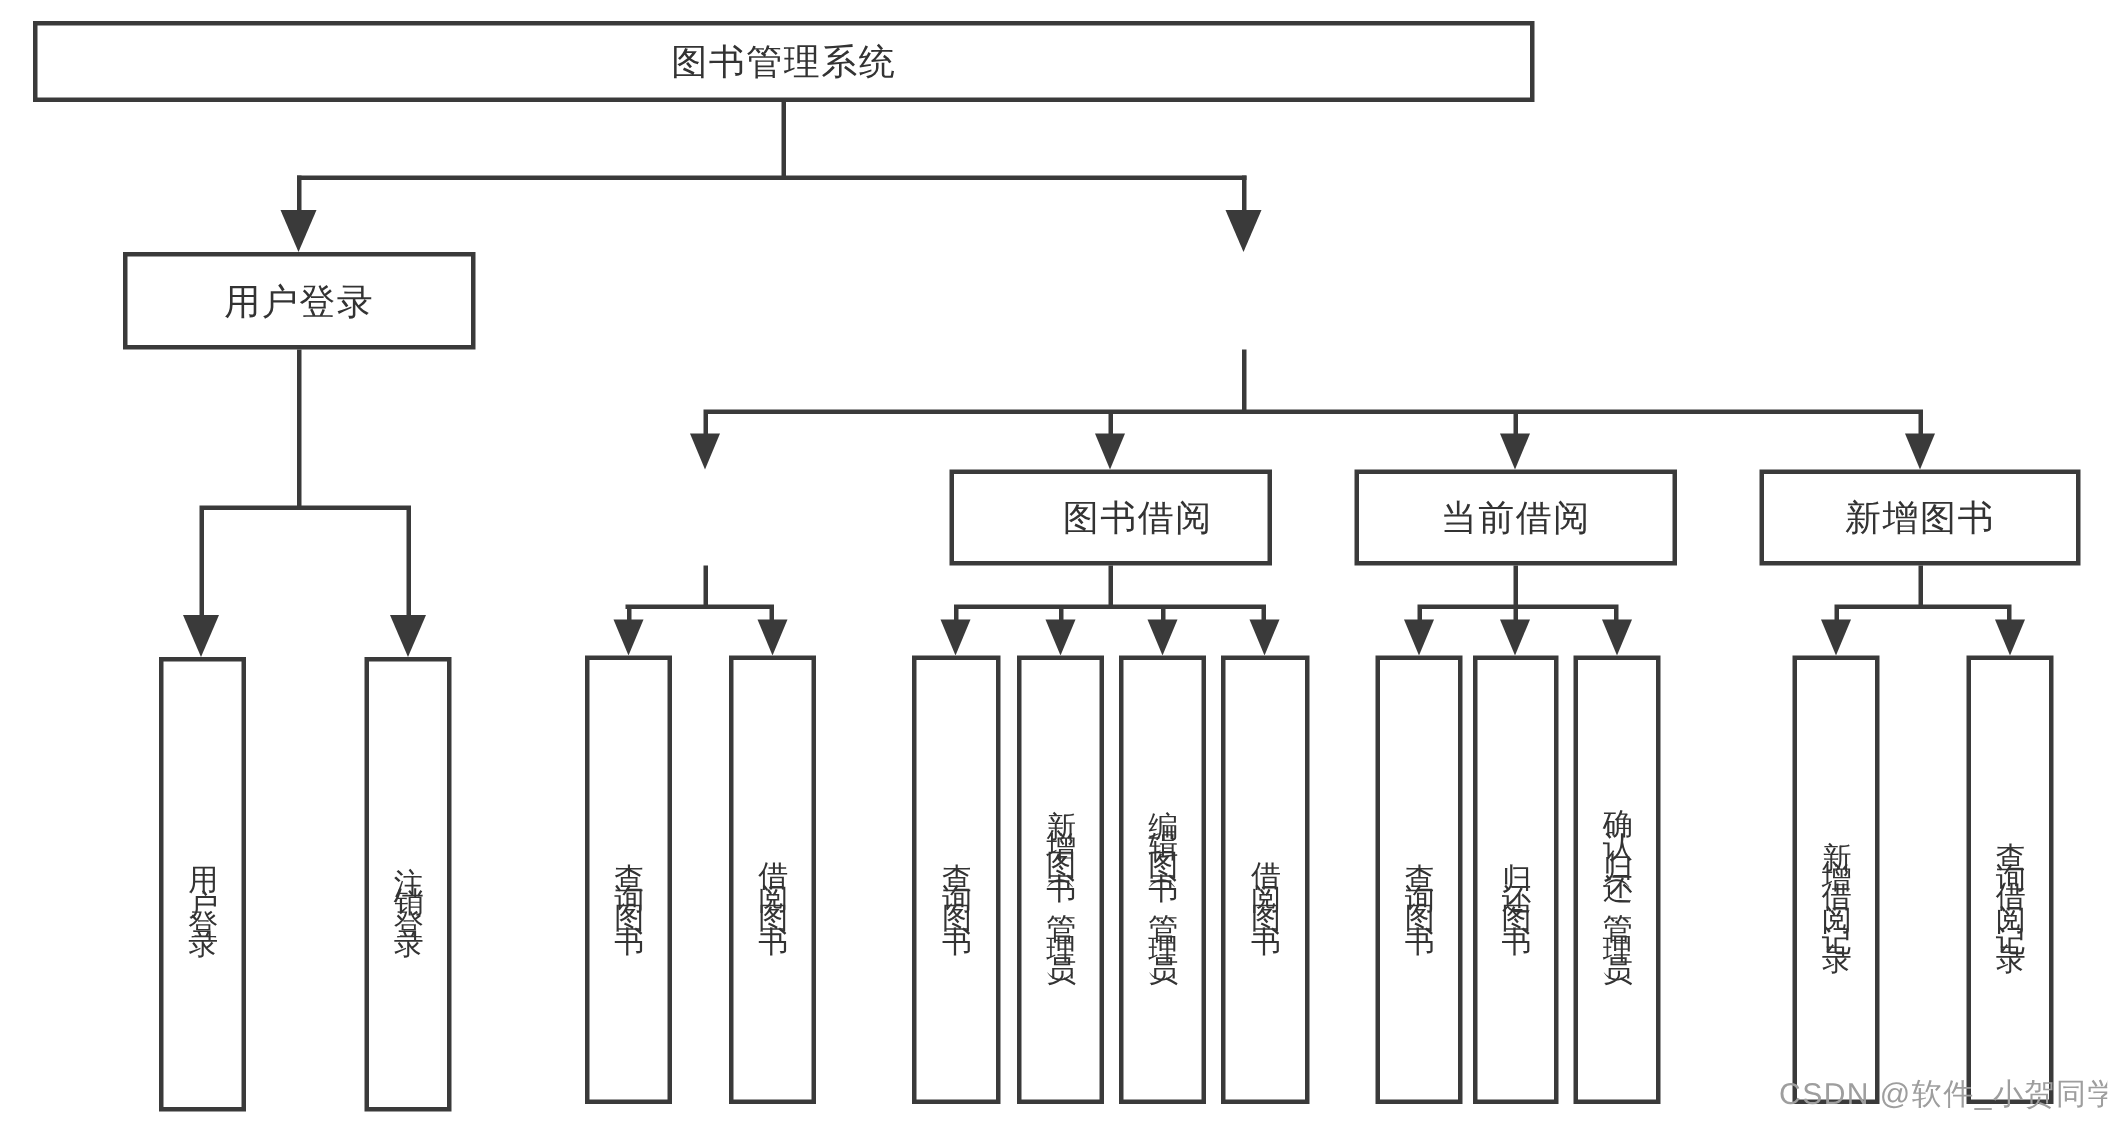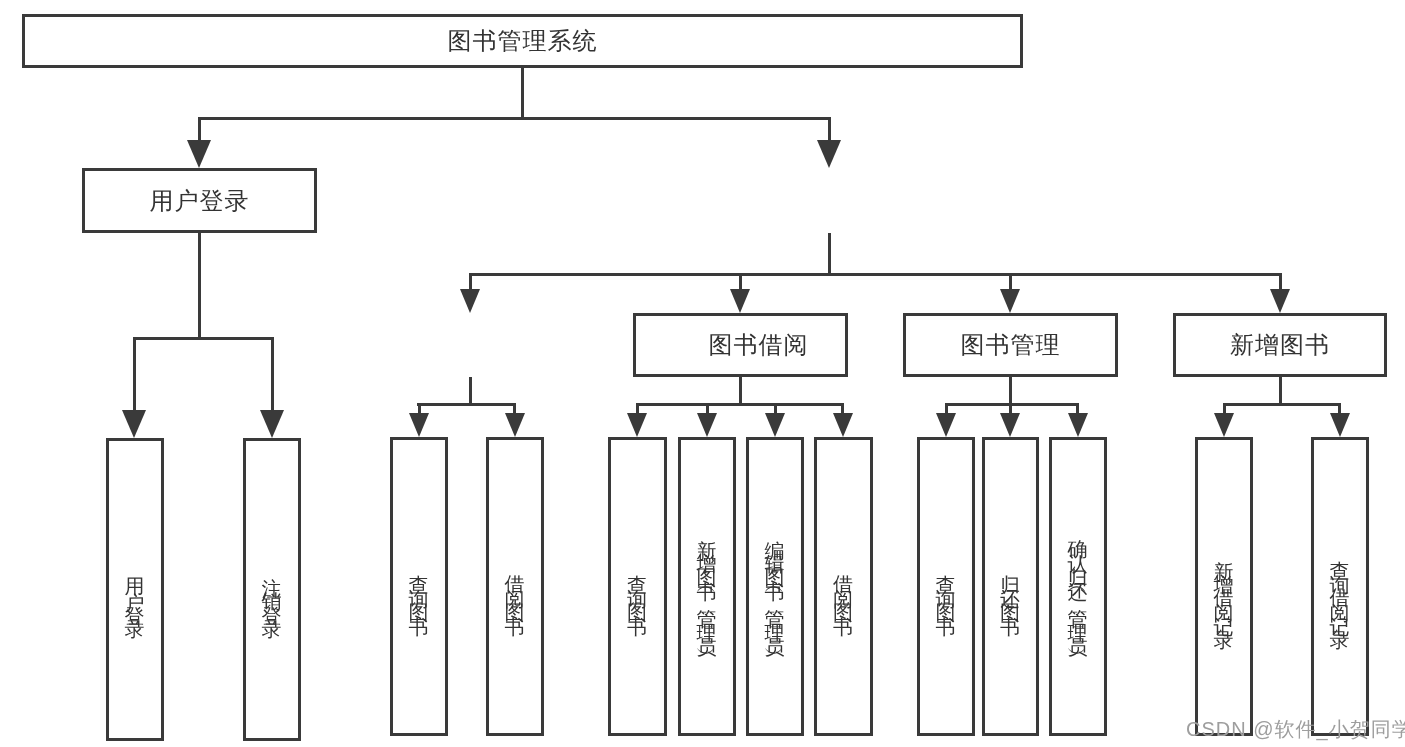--- a/index.html
+++ b/index.html
@@ -83,21 +83,21 @@
   <div class="line" style="left:469px; top:276px; width:3px; height:15px;"></div>
   <div class="arrow-sm" style="left:460px; top:289px;"></div>
   <div class="line" style="left:739px; top:276px; width:3px; height:15px;"></div>
   <div class="arrow-sm" style="left:730px; top:289px;"></div>
   <div class="line" style="left:1009px; top:276px; width:3px; height:15px;"></div>
   <div class="arrow-sm" style="left:1000px; top:289px;"></div>
   <div class="line" style="left:1279px; top:276px; width:3px; height:15px;"></div>
   <div class="arrow-sm" style="left:1270px; top:289px;"></div>
 
   <div class="box hbox" style="left:633px; top:313px; width:215px; height:64px;padding-left:36px;">图书借阅</div>
-  <div class="box hbox" style="left:903px; top:313px; width:215px; height:64px;">图书管理</div>
+  <div class="box hbox" style="left:903px; top:313px; width:215px; height:64px;">当前借阅</div>
   <div class="box hbox" style="left:1173px; top:313px; width:214px; height:64px;">新增图书</div>
 
   <div class="line" style="left:469px; top:377px; width:3px; height:29px;"></div>
   <div class="line" style="left:417px; top:403px; width:99px; height:3px;"></div>
   <div class="line" style="left:418px; top:406px; width:3px; height:9px;"></div>
   <div class="arrow-sm" style="left:409px; top:413px;"></div>
   <div class="line" style="left:513px; top:406px; width:3px; height:9px;"></div>
   <div class="arrow-sm" style="left:505px; top:413px;"></div>
 
   <div class="line" style="left:739px; top:377px; width:3px; height:29px;"></div>

